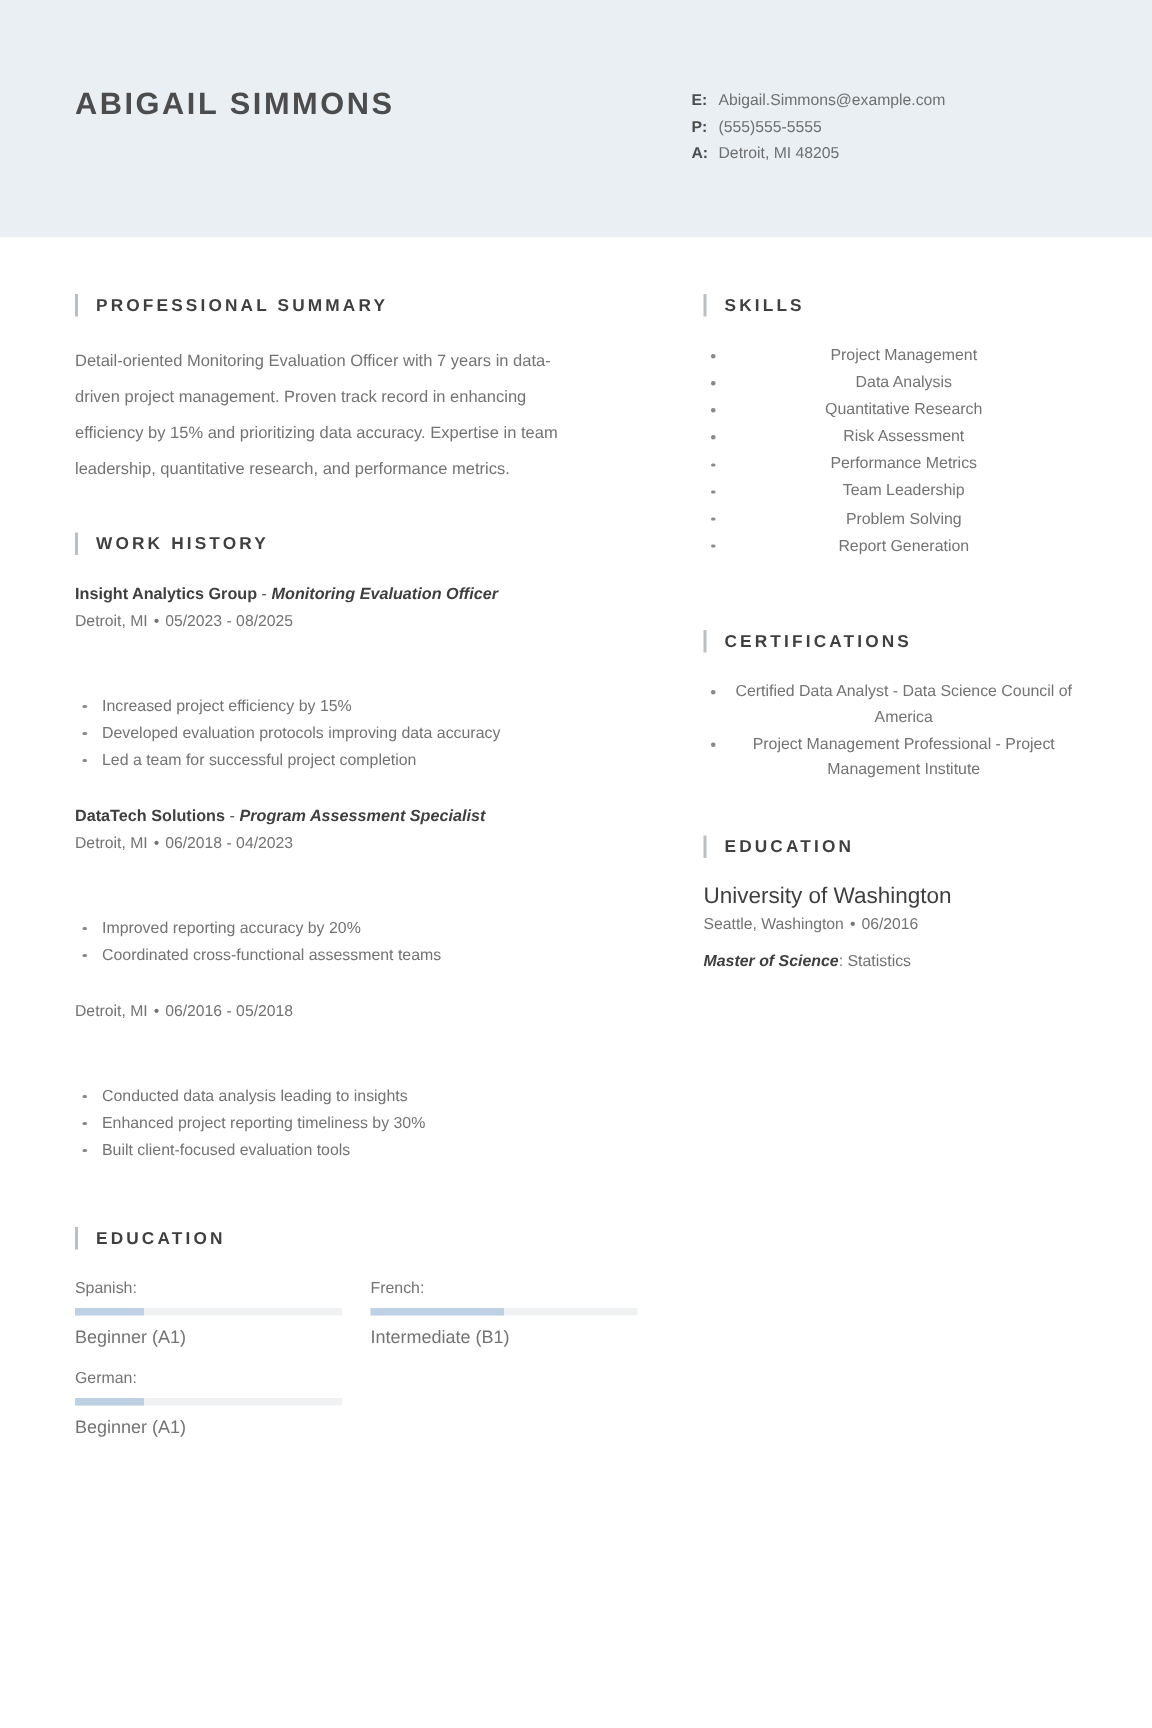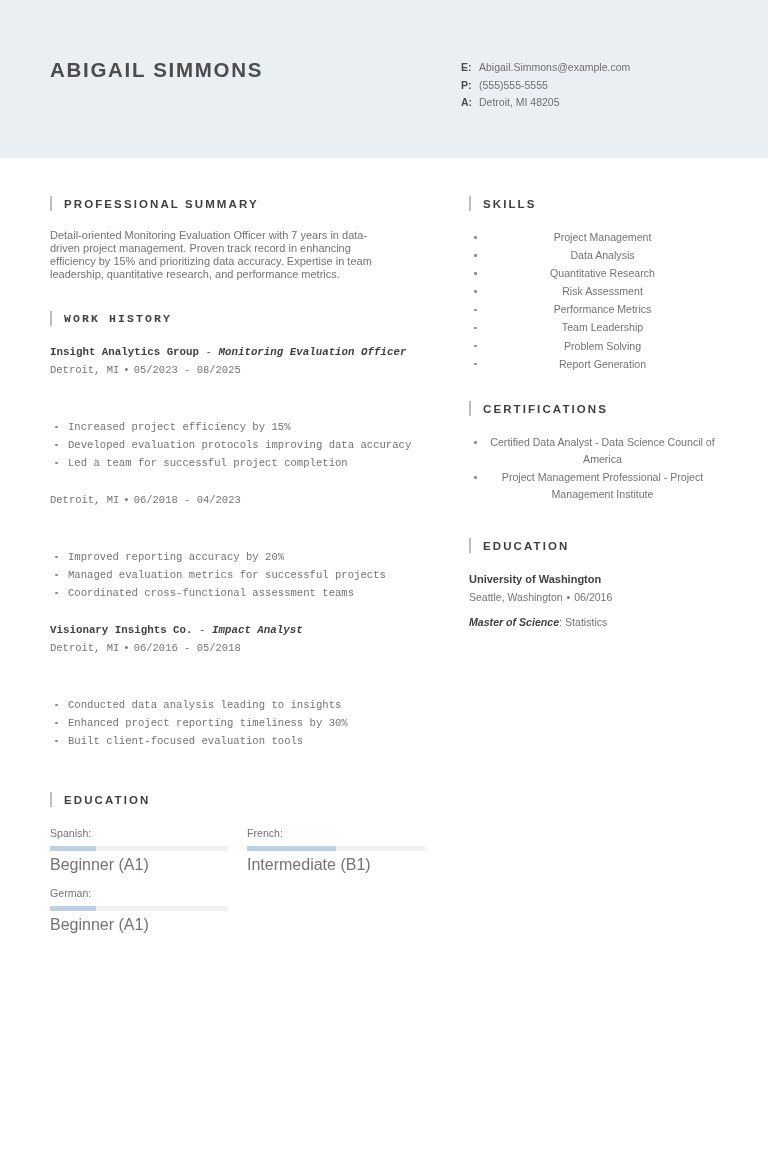--- a/index.html
+++ b/index.html
@@ -84,21 +84,21 @@
     font-size: 11.5px;
     font-weight: bold;
     letter-spacing: 2.1px;
     color: #3f3f3f;
     white-space: nowrap;
   }
 
   
   .summary-text {
     font-size: 11px;
-    line-height: 13px;
+    line-height: 24px;
     color: #737373;
     max-width: 340px;
   }
 
   
   .job { margin-bottom: 20px; }
   .job:last-child { margin-bottom: 0; }
   .job-title-line {
     font-size: 10.8px;
     line-height: 16px;
@@ -154,22 +154,22 @@
     height: 2.6px;
     border-radius: 50%;
     background: #8a8a8a;
   }
   ul.cert-list li { margin-bottom: 2px; line-height: 16.5px; }
 
   
   .edu-entry { margin-bottom: 19px; }
   .edu-entry:last-child { margin-bottom: 0; }
   .edu-school {
-    font-size: 11px;
-    font-weight: bold;
+    font-size: 15px;
+    font-weight: normal;
     color: #3f3f3f;
     line-height: 16px;
     margin-bottom: 2px;
   }
   .edu-meta {
     font-size: 10.5px;
     color: #737373;
     line-height: 16px;
     margin-bottom: 9px;
   }
@@ -208,21 +208,21 @@
     background: #eff1f2;
     margin-bottom: 6px;
     position: relative;
   }
   .lang-fill {
     position: absolute;
     left: 0; top: 0; bottom: 0;
     background: #bed0e3;
   }
   .lang-level {
-    font-size: 16px;
+    font-size: 12px;
     color: #737373;
     line-height: 16px;
   }
 </style>
 </head>
 <body>
 
 <div class="page">
 
   <div class="header-band">
@@ -248,55 +248,54 @@
     <div class="col-left">
 
       <div class="section">
         <div class="section-head">
           <div class="accent-bar"></div>
           <div class="section-title">PROFESSIONAL SUMMARY</div>
         </div>
         <div class="summary-text">Detail-oriented Monitoring Evaluation Officer with 7 years in data-driven project management. Proven track record in enhancing efficiency by 15% and prioritizing data accuracy. Expertise in team leadership, quantitative research, and performance metrics.</div>
       </div>
 
-      <div class="section" style="margin-top:30px;font-family:Liberation Mono, monospace;">
+      <div class="section" style="margin-top:30px;">
         <div class="section-head">
           <div class="accent-bar"></div>
           <div class="section-title">WORK HISTORY</div>
         </div>
 
         <div class="job">
           <div class="job-title-line">
             <span>Insight Analytics Group</span><span class="sep"> - </span><span class="role">Monitoring Evaluation Officer</span>
           </div>
           <div class="job-meta">
             <span>Detroit, MI</span><span class="dot">•</span><span>05/2023 - 08/2025</span>
           </div>
           <ul class="bullets">
             <li>Increased project efficiency by 15%</li>
             <li>Developed evaluation protocols improving data accuracy</li>
             <li>Led a team for successful project completion</li>
           </ul>
         </div>
 
         <div class="job">
+          <div class="job-title-line">
+            <span>DataTech Solutions</span><span class="sep"> - </span><span class="role">Program Assessment Specialist</span>
+          </div>
           <div class="job-meta">
             <span>Detroit, MI</span><span class="dot">•</span><span>06/2018 - 04/2023</span>
           </div>
           <ul class="bullets">
             <li>Improved reporting accuracy by 20%</li>
-            <li>Managed evaluation metrics for successful projects</li>
             <li>Coordinated cross-functional assessment teams</li>
           </ul>
         </div>
 
         <div class="job">
-          <div class="job-title-line">
-            <span>Visionary Insights Co.</span><span class="sep"> - </span><span class="role">Impact Analyst</span>
-          </div>
           <div class="job-meta">
             <span>Detroit, MI</span><span class="dot">•</span><span>06/2016 - 05/2018</span>
           </div>
           <ul class="bullets">
             <li>Conducted data analysis leading to insights</li>
             <li>Enhanced project reporting timeliness by 30%</li>
             <li>Built client-focused evaluation tools</li>
           </ul>
         </div>
       </div>
@@ -345,21 +344,21 @@
           <li>Data Analysis</li>
           <li>Quantitative Research</li>
           <li>Risk Assessment</li>
           <li>Performance Metrics</li>
           <li>Team Leadership</li>
           <li>Problem Solving</li>
           <li>Report Generation</li>
         </ul>
       </div>
 
-      <div class="section" style="margin-top:28px;">
+      <div class="section" style="margin-top:47px;">
         <div class="section-head">
           <div class="accent-bar"></div>
           <div class="section-title">CERTIFICATIONS</div>
         </div>
         <ul class="plain-list cert-list">
           <li>Certified Data Analyst - Data Science Council of America</li>
           <li>Project Management Professional - Project Management Institute</li>
         </ul>
       </div>
 

